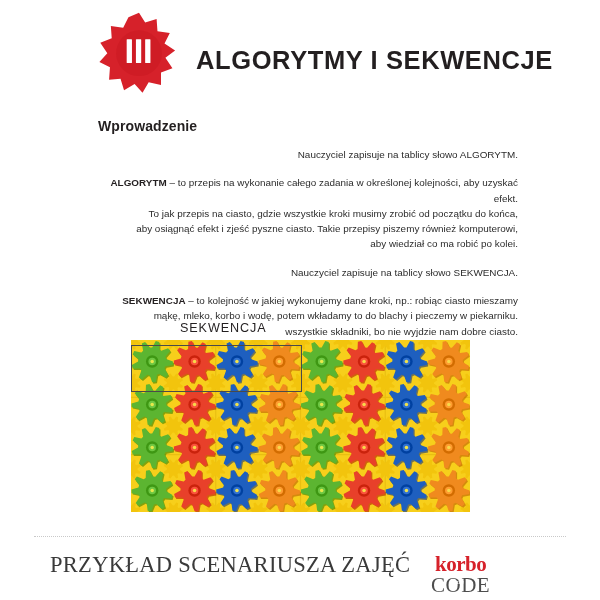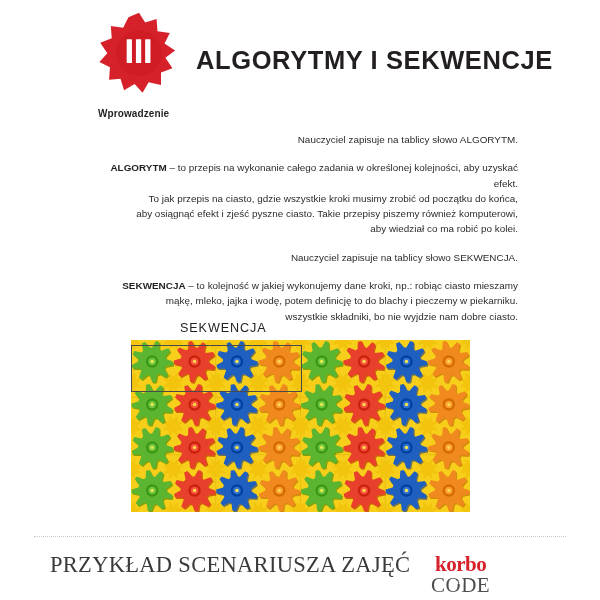--- a/index.html
+++ b/index.html
@@ -47,24 +47,24 @@
   }
 
   
   .content {
     position: absolute;
     left: 98px;
     top: 104px;
     width: 420px;
   }
   .lead-heading {
-    font-size: 10px;
+    font-size: 14px;
     font-weight: 700;
     color: #231f20;
-    margin: 4px 0 13px 0;
+    margin: 14px 0 13px 0;
     letter-spacing: 0.1px;
   }
   .para {
     font-size: 9.9px;
     line-height: 15.3px;
     margin: 0 0 13px 0;
     color: #2b2b2b;
     letter-spacing: 0.02px;
   }
   .para:last-child { margin-bottom: 12px; }
@@ -224,21 +224,21 @@
         <span class="line"><span class="term">ALGORYTM</span> – to przepis na wykonanie całego zadania w określonej kolejności, aby uzyskać efekt.</span>
         <span class="line">To jak przepis na ciasto, gdzie wszystkie kroki musimy zrobić od początku do końca,</span>
         <span class="line">aby osiągnąć efekt i zjeść pyszne ciasto. Takie przepisy piszemy również komputerowi,</span>
         <span class="line">aby wiedział co ma robić po kolei.</span>
       </div>
       <div class="para">
         <span class="line">Nauczyciel zapisuje na tablicy słowo SEKWENCJA.</span>
       </div>
       <div class="para">
         <span class="line"><span class="term">SEKWENCJA</span> – to kolejność w jakiej wykonujemy dane kroki, np.: robiąc ciasto mieszamy</span>
-        <span class="line">mąkę, mleko, jajka i wodę, potem definicję to do blachy i pieczemy w piekarniku.</span>
+        <span class="line">mąkę, mleko, korbo i wodę, potem wkładamy to do blachy i pieczemy w piekarniku.</span>
         <span class="line">wszystkie składniki, bo nie wyjdzie nam dobre ciasto.</span>
       </div>
     </div>
 </div>
 
 <div class="figure-label">SEKWENCJA</div>
 
 <div class="figure">
   <div class="gear-grid">
     <svg id="gear-svg" viewBox="0 0 339 172" xmlns="http://www.w3.org/2000/svg" aria-hidden="true">

